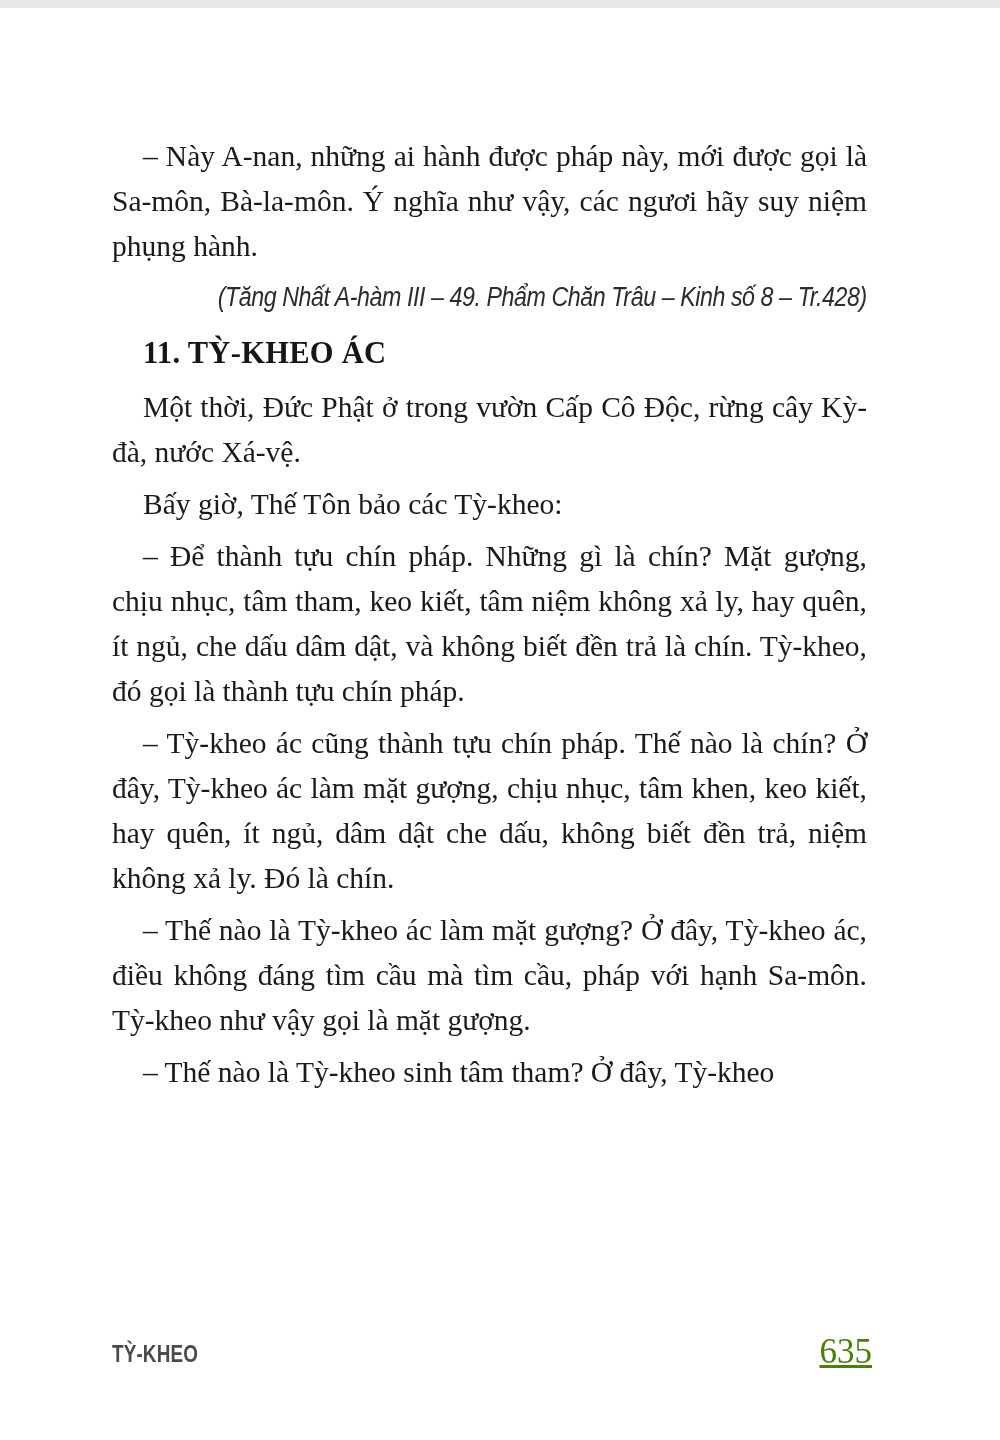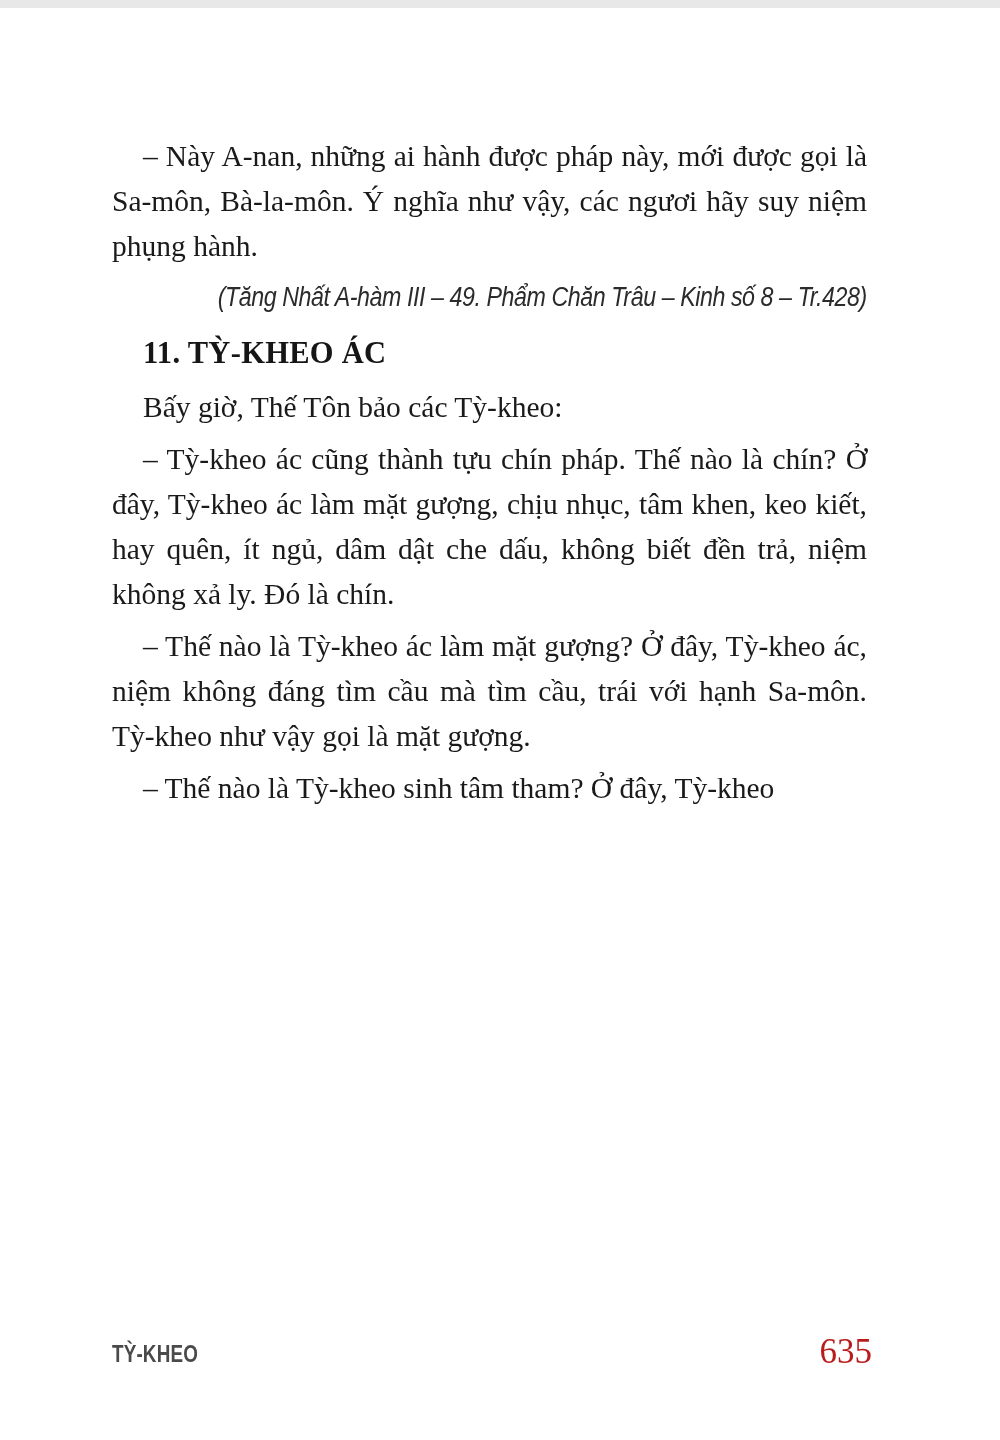--- a/index.html
+++ b/index.html
@@ -73,45 +73,48 @@
     letter-spacing: 0.2px;
   }
   .page-number {
     position: absolute;
     right: 128px;
     top: 1322px;
     height: 44px;
     line-height: 44px;
     font-family: "Liberation Serif", "DejaVu Serif", serif;
     font-size: 35px;
-    color: #b91c1c;
+    color: #4d7c0f;
+    text-decoration: underline;
   }
 </style>
 </head>
 <body>
 
 <div class="page">
 
   <div class="text-block">
 
     <p class="para">– Này A-nan, những ai hành được pháp này, mới được gọi là Sa-môn, Bà-la-môn. Ý nghĩa như vậy, các ngươi hãy suy niệm phụng hành.</p>
 
     <p class="citation-line">
       <span class="citation-inner">(Tăng Nhất A-hàm III – 49. Phẩm Chăn Trâu – Kinh số 8 – Tr.428)</span>
     </p>
 
     <h2 class="section-heading">11. TỲ-KHEO ÁC</h2>
 
+    <p class="para">Một thời, Đức Phật ở trong vườn Cấp Cô Độc, rừng cây Kỳ-đà, nước Xá-vệ.</p>
 
     <p class="para">Bấy giờ, Thế Tôn bảo các Tỳ-kheo:</p>
 
+    <p class="para">– Để thành tựu chín pháp. Những gì là chín? Mặt gượng, chịu nhục, tâm tham, keo kiết, tâm niệm không xả ly, hay quên, ít ngủ, che dấu dâm dật, và không biết đền trả là chín. Tỳ-kheo, đó gọi là thành tựu chín pháp.</p>
 
     <p class="para">– Tỳ-kheo ác cũng thành tựu chín pháp. Thế nào là chín? Ở đây, Tỳ-kheo ác làm mặt gượng, chịu nhục, tâm khen, keo kiết, hay quên, ít ngủ, dâm dật che dấu, không biết đền trả, niệm không xả ly. Đó là chín.</p>
 
-    <p class="para">– Thế nào là Tỳ-kheo ác làm mặt gượng? Ở đây, Tỳ-kheo ác, niệm không đáng tìm cầu mà tìm cầu, trái với hạnh Sa-môn. Tỳ-kheo như vậy gọi là mặt gượng.</p>
+    <p class="para">– Thế nào là Tỳ-kheo ác làm mặt gượng? Ở đây, Tỳ-kheo ác, điều không đáng tìm cầu mà tìm cầu, pháp với hạnh Sa-môn. Tỳ-kheo như vậy gọi là mặt gượng.</p>
 
 
     <p class="para">– Thế nào là Tỳ-kheo sinh tâm tham? Ở đây, Tỳ-kheo</p>
 
   </div>
 
   <div class="footer-label">
     <span class="footer-label-inner">TỲ-KHEO</span>
   </div>
 

